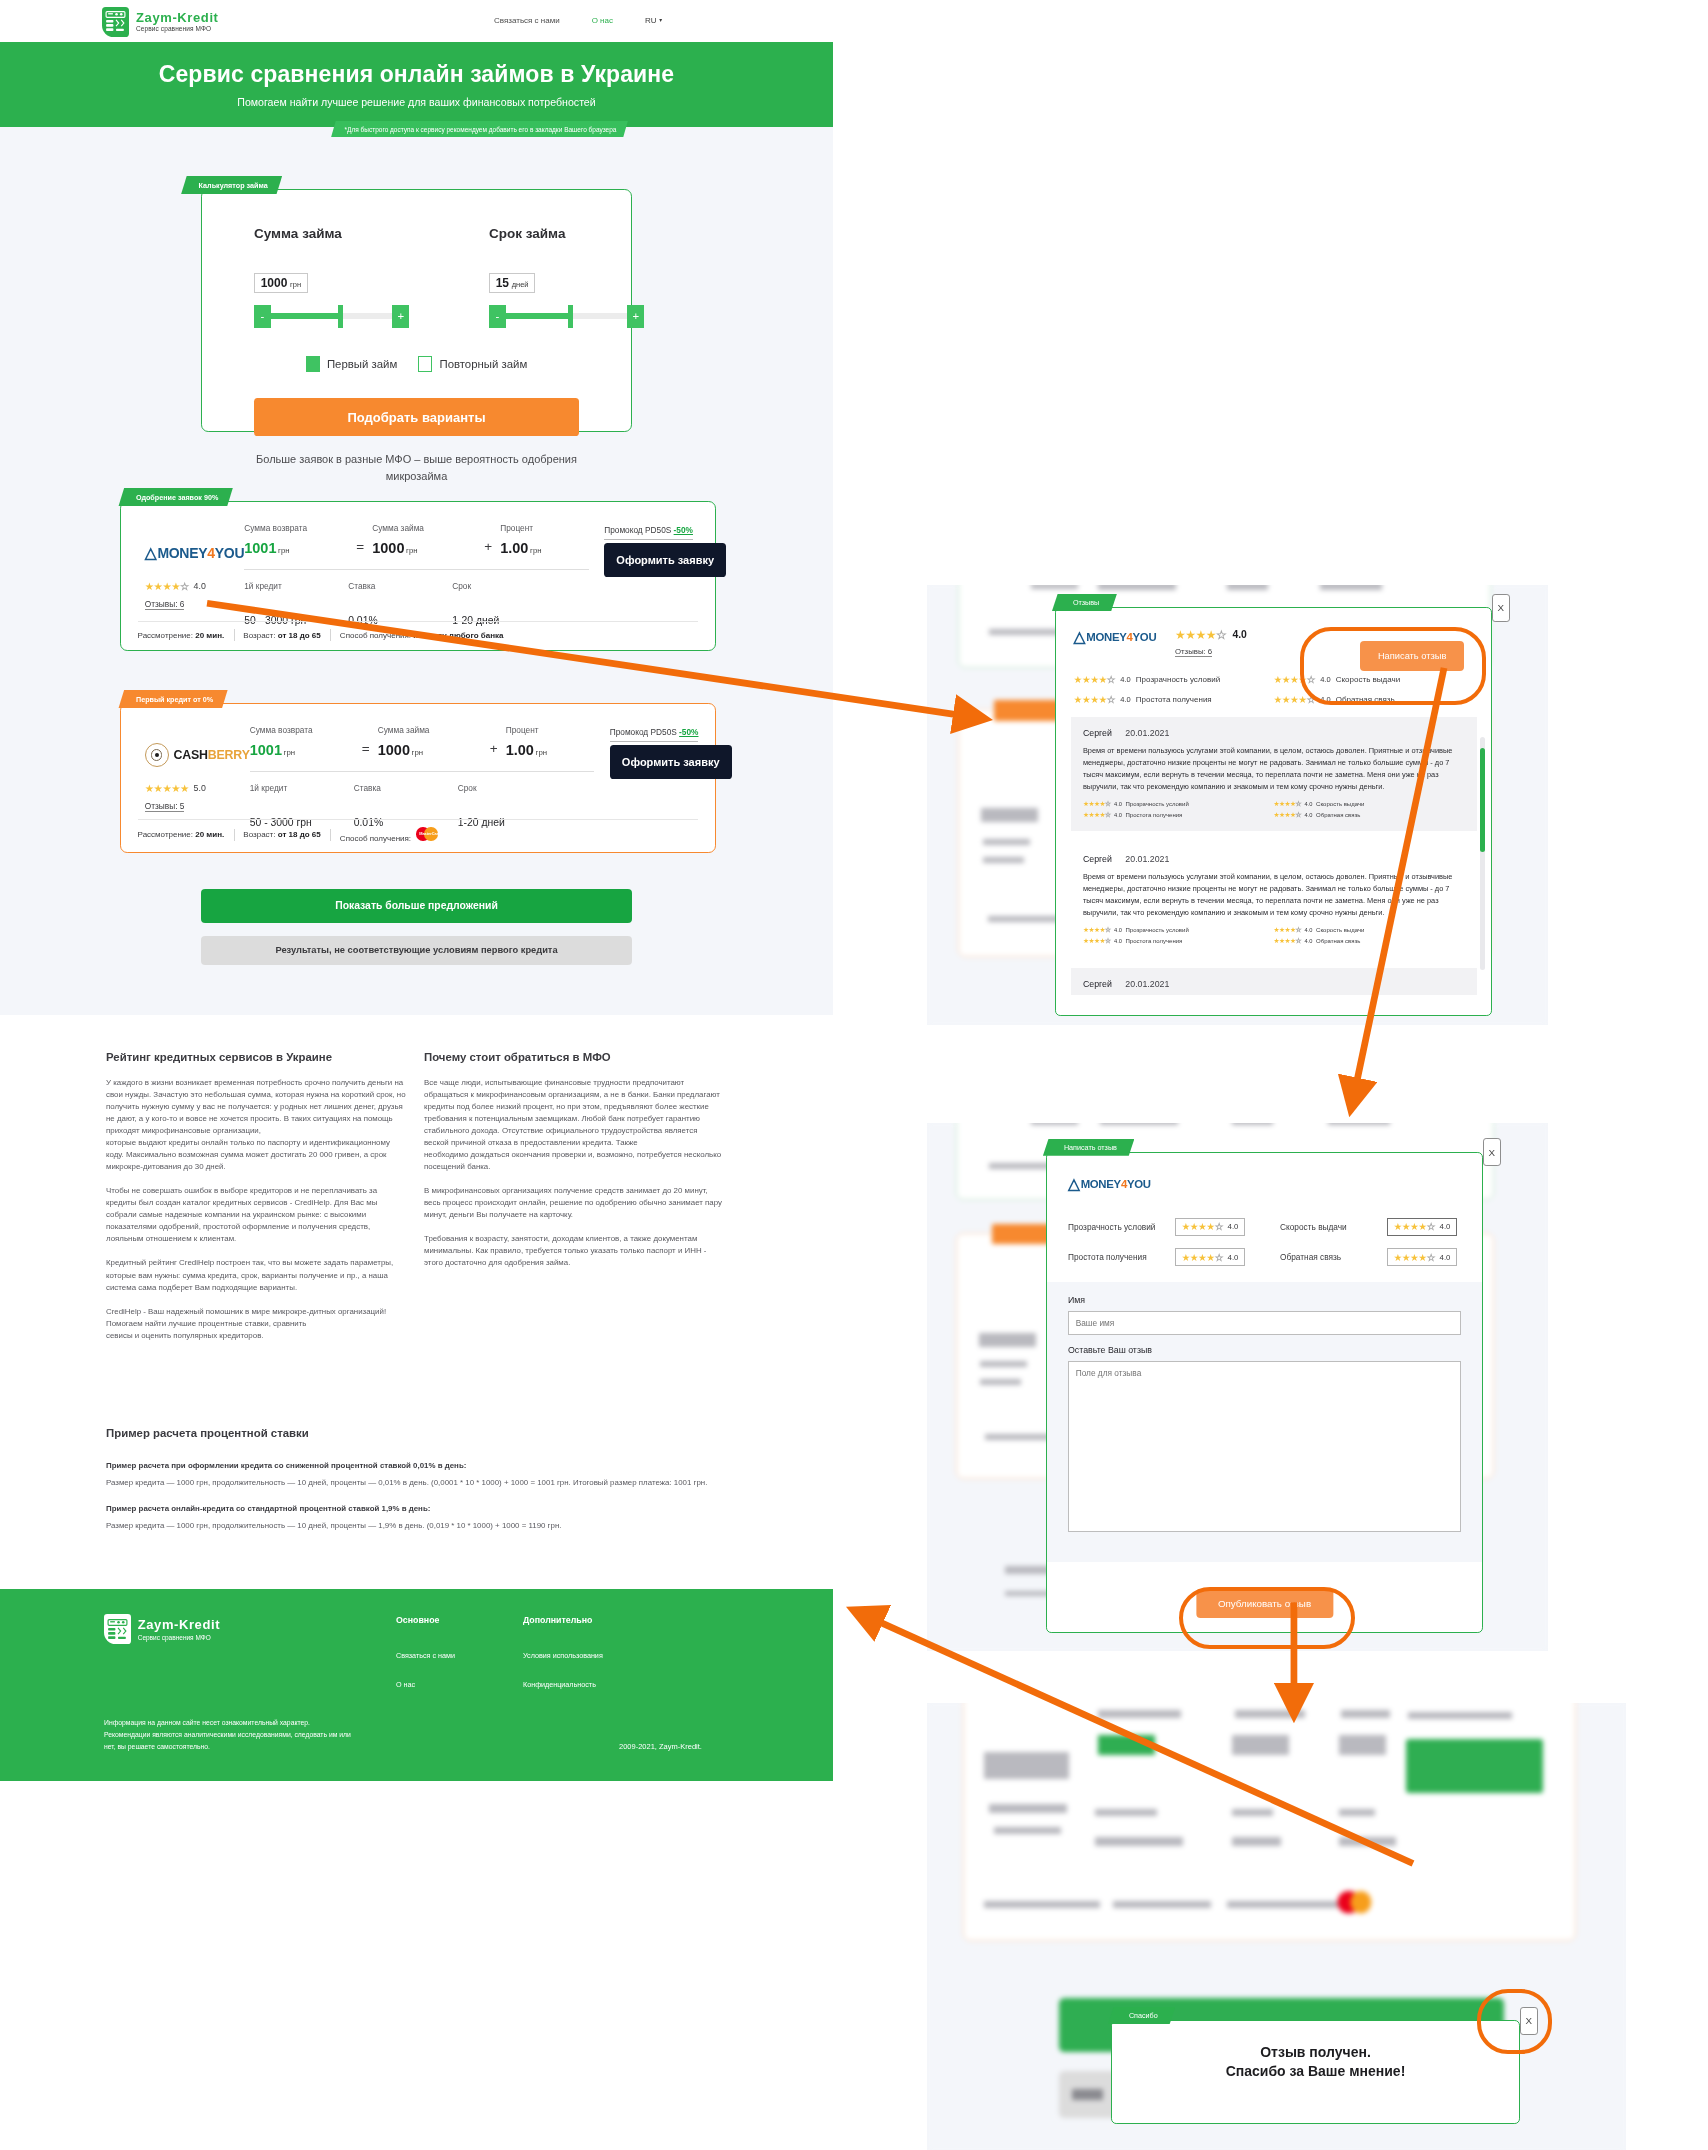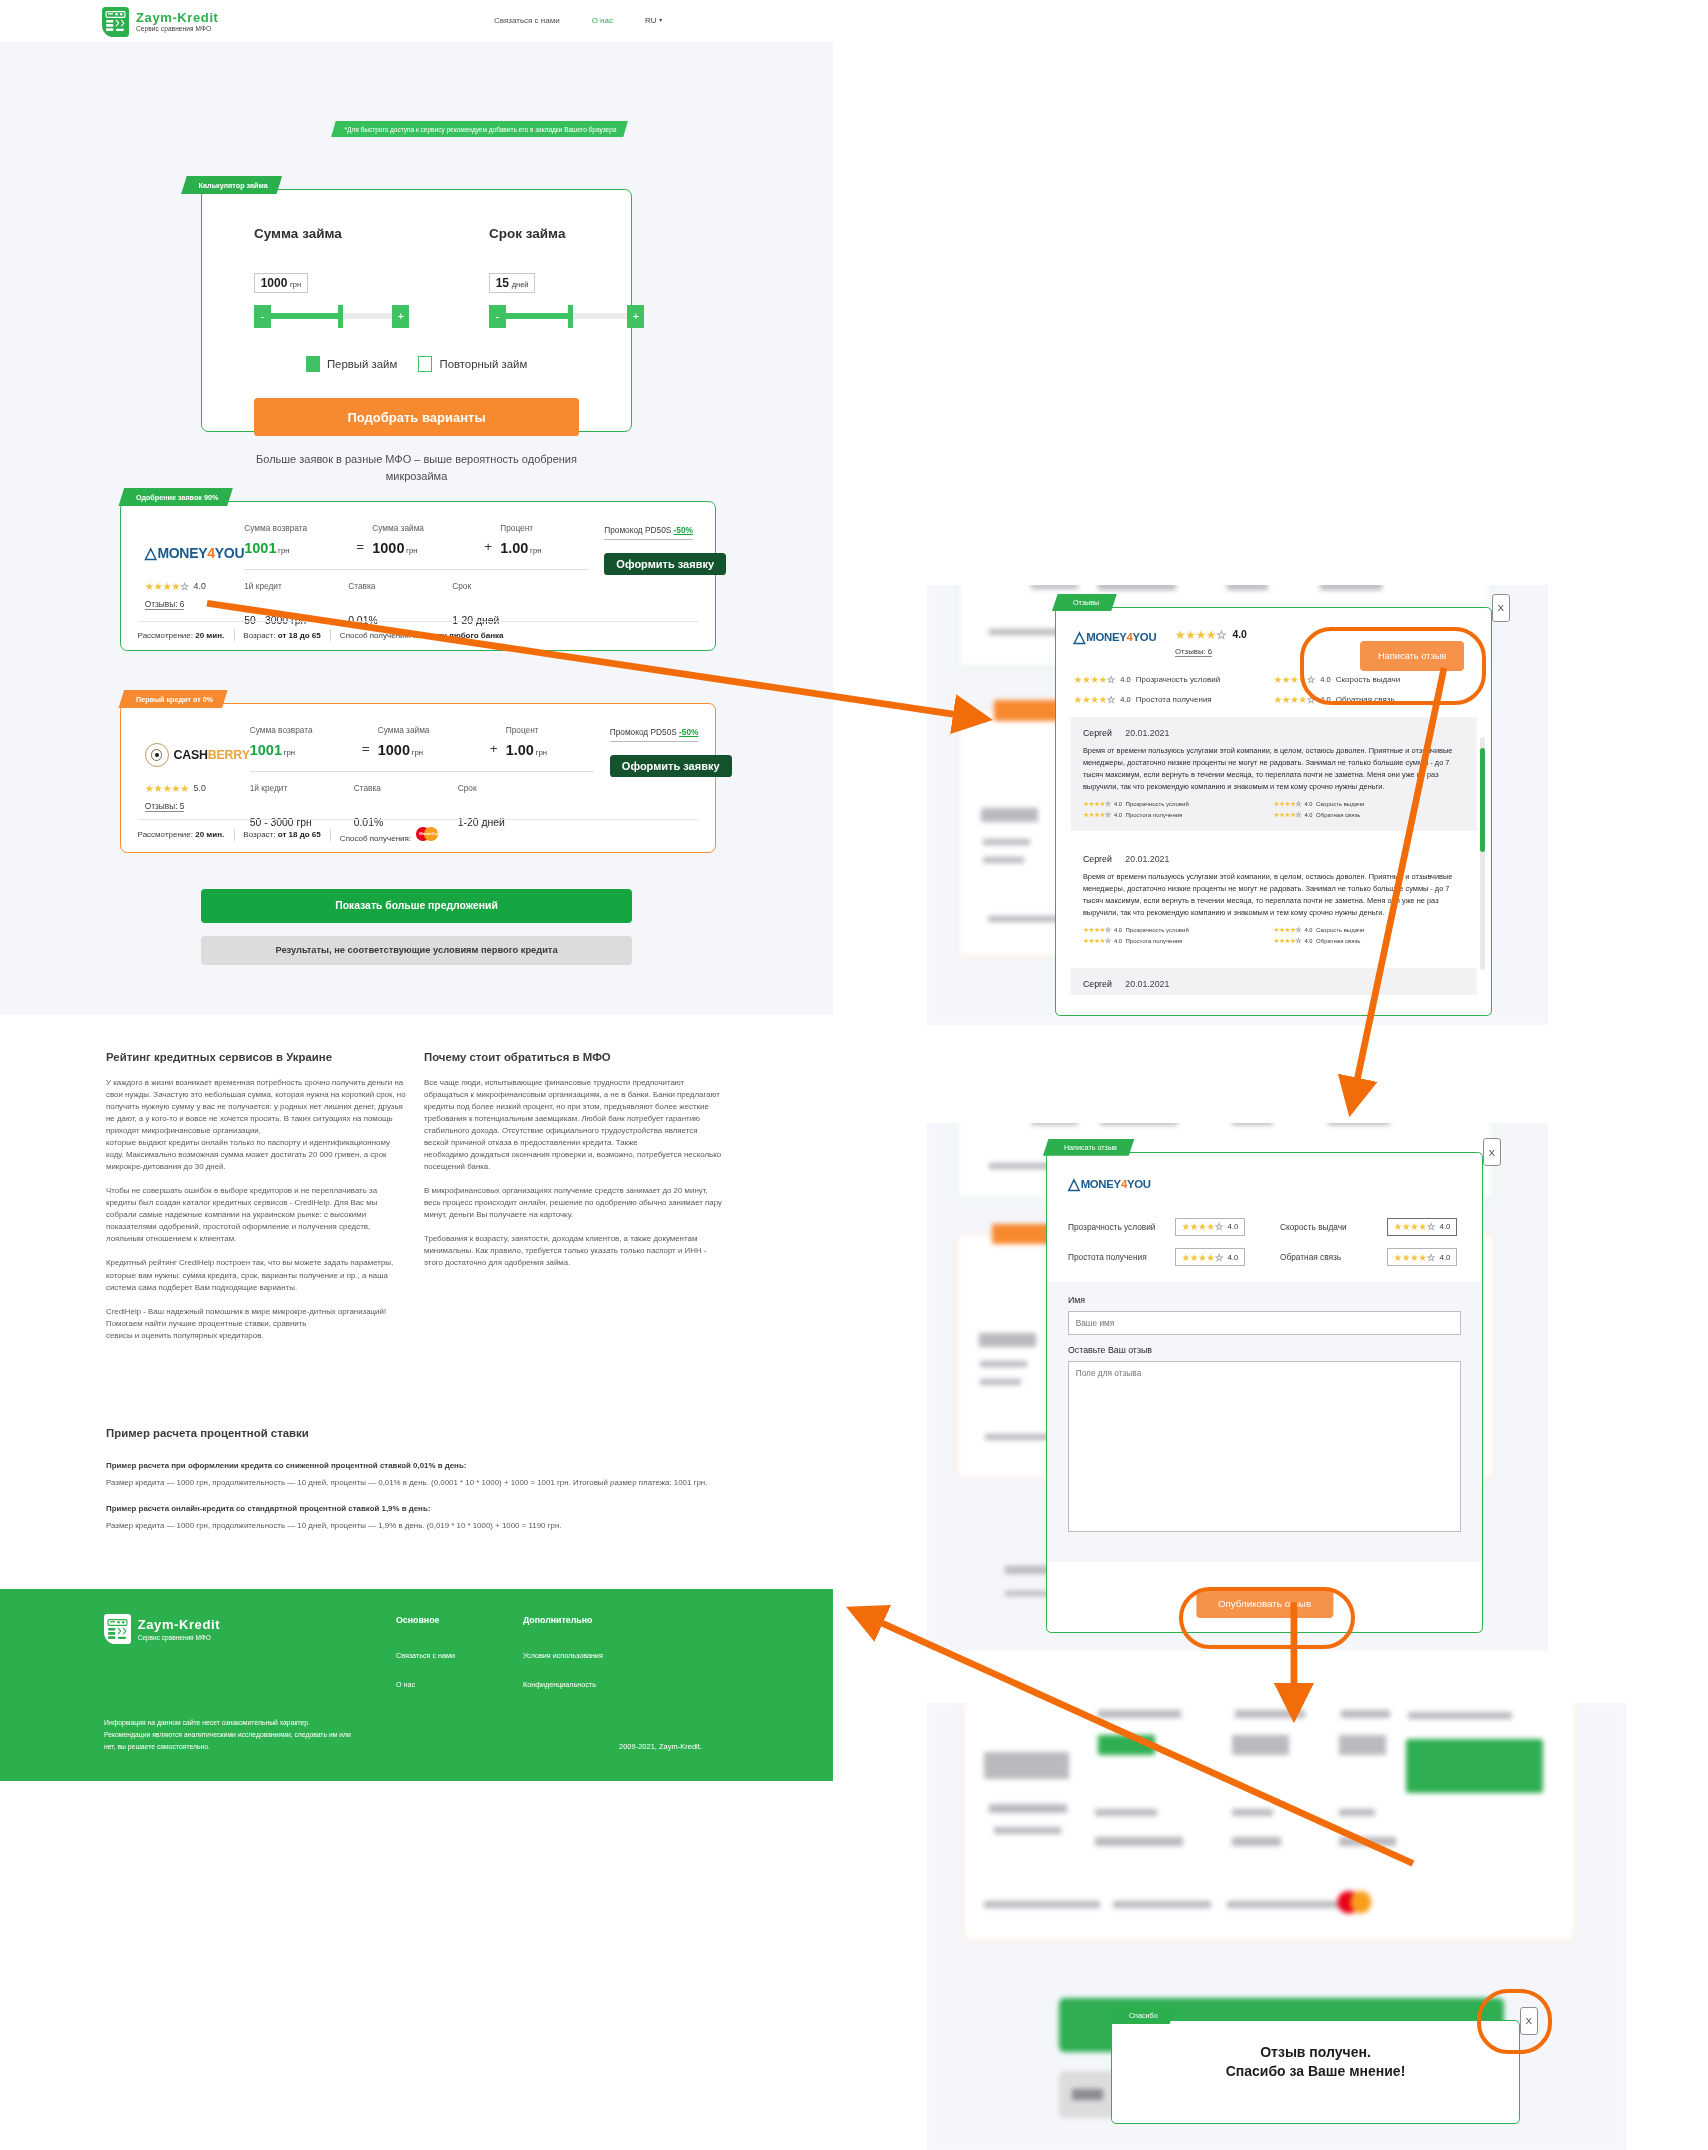--- a/index.html
+++ b/index.html
@@ -135,21 +135,21 @@
   .op { font-size: 13.5px; color: #3b3b3e; width: 24px; text-align: center; padding-bottom: 2.1px; }
   .offer-sep { height: 0.5px; background: #dedede; margin: 13px 15.5px 0 0; }
   .calcline2 { display: flex; margin-top: 11.4px; }
   .cell2 { width: 104px; }
   .cell2-lbl { font-size: 8.3px; color: #5b5b5f; }
   .cell2-val { margin-top: 24px; font-size: 10.4px; color: #27272a; }
   .offer-right { width: 135px; padding-top: 2.1px; }
   .promo { font-size: 8.3px; color: #3b3b3e; border-bottom: 0.5px solid #b9b9b9; padding-bottom: 3.6px; display: inline-block; }
   .promo b { color: #17a541; text-decoration: underline; }
   .apply-btn {
-    margin-top: 13px; width: 122px; padding: 5px 0; background: #14532d; color: #fff;
+    margin-top: 3px; width: 122px; padding: 11px 0; background: #0f172a; color: #fff;
     font-size: 11px; font-weight: bold; border: none; border-radius: 3.6px; cursor: pointer;
   }
   .offer-foot {
     position: absolute; left: 16.6px; right: 16.6px; bottom: 9.3px;
     border-top: 0.5px solid #e6e6e6; padding-top: 7.2px;
     display: flex; align-items: center; gap: 9.3px; font-size: 8px; color: #3c3c3f;
   }
   .offer-foot span b { color: #1d1d20; }
   .vline { width: 0.5px; height: 11.4px; background: #d5d5d5; }
   .mc { display: inline-flex; margin-left: 3.1px; }
@@ -324,20 +324,24 @@
       <div class="nav">
         <a href="#">Связаться с нами</a>
         <a href="#" class="active">О нас</a>
         <div class="lang">
           <span>RU</span>
           <span class="chev">▾</span>
         </div>
       </div>
     </div>
 
+    <div class="hero">
+      <h1>Сервис сравнения онлайн займов в Украине</h1>
+      <p>Помогаем найти лучшее решение для ваших финансовых потребностей</p>
+    </div>
     <div class="hero-note">*Для быстрого доступа к сервису рекомендуем добавить его в закладки Вашего браузера</div>
 
     <div class="calc-card">
       <div class="ribbon calc-ribbon">Калькулятор займа</div>
       <div class="calc-inner">
         <div class="calc-cols">
           <div>
             <div class="calc-lbl">Сумма займа</div>
             <div class="field-box">
               <span class="field-val">1000</span>

